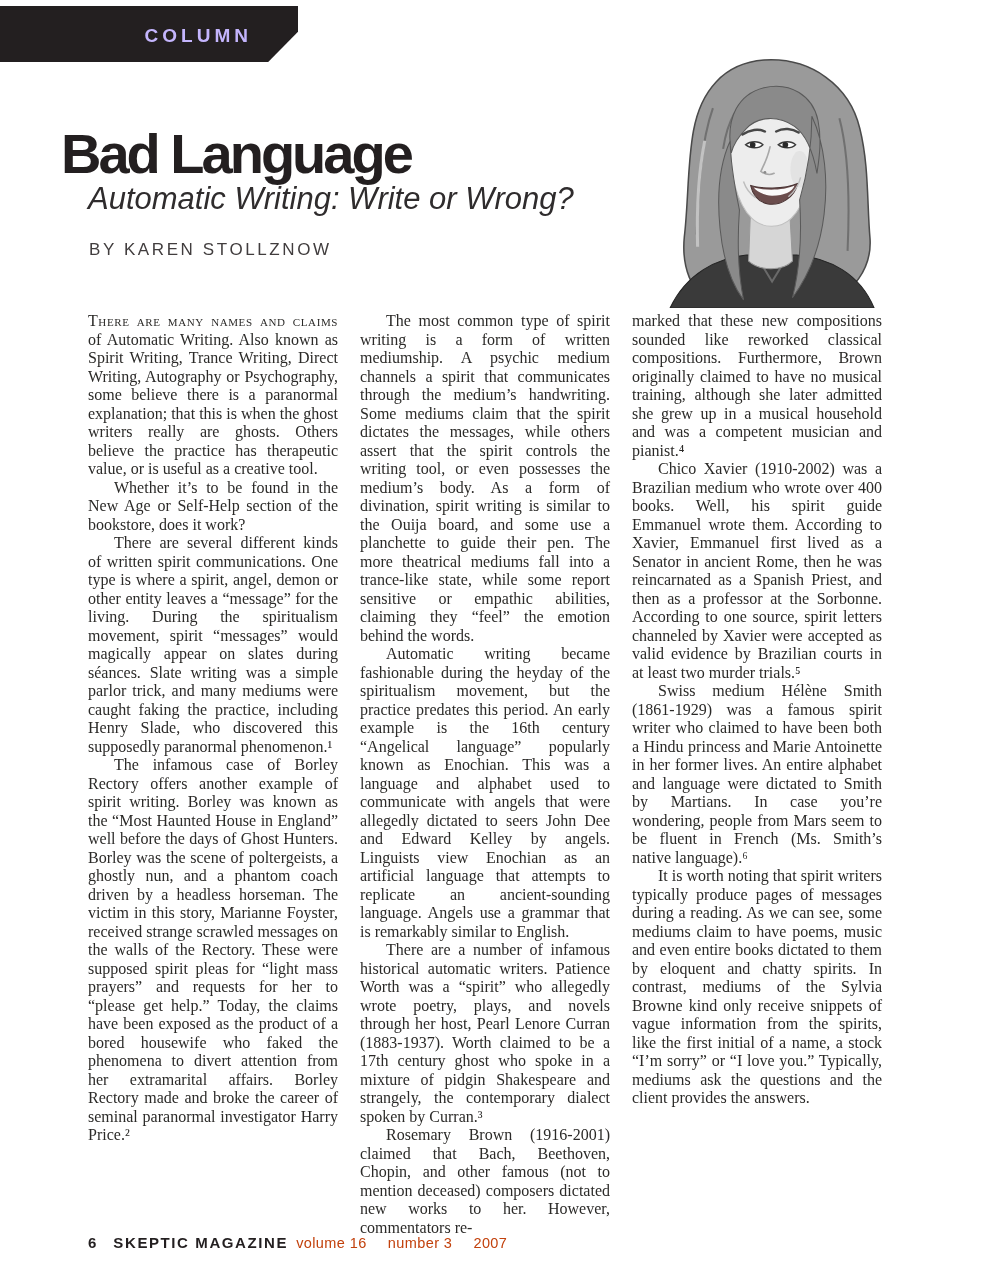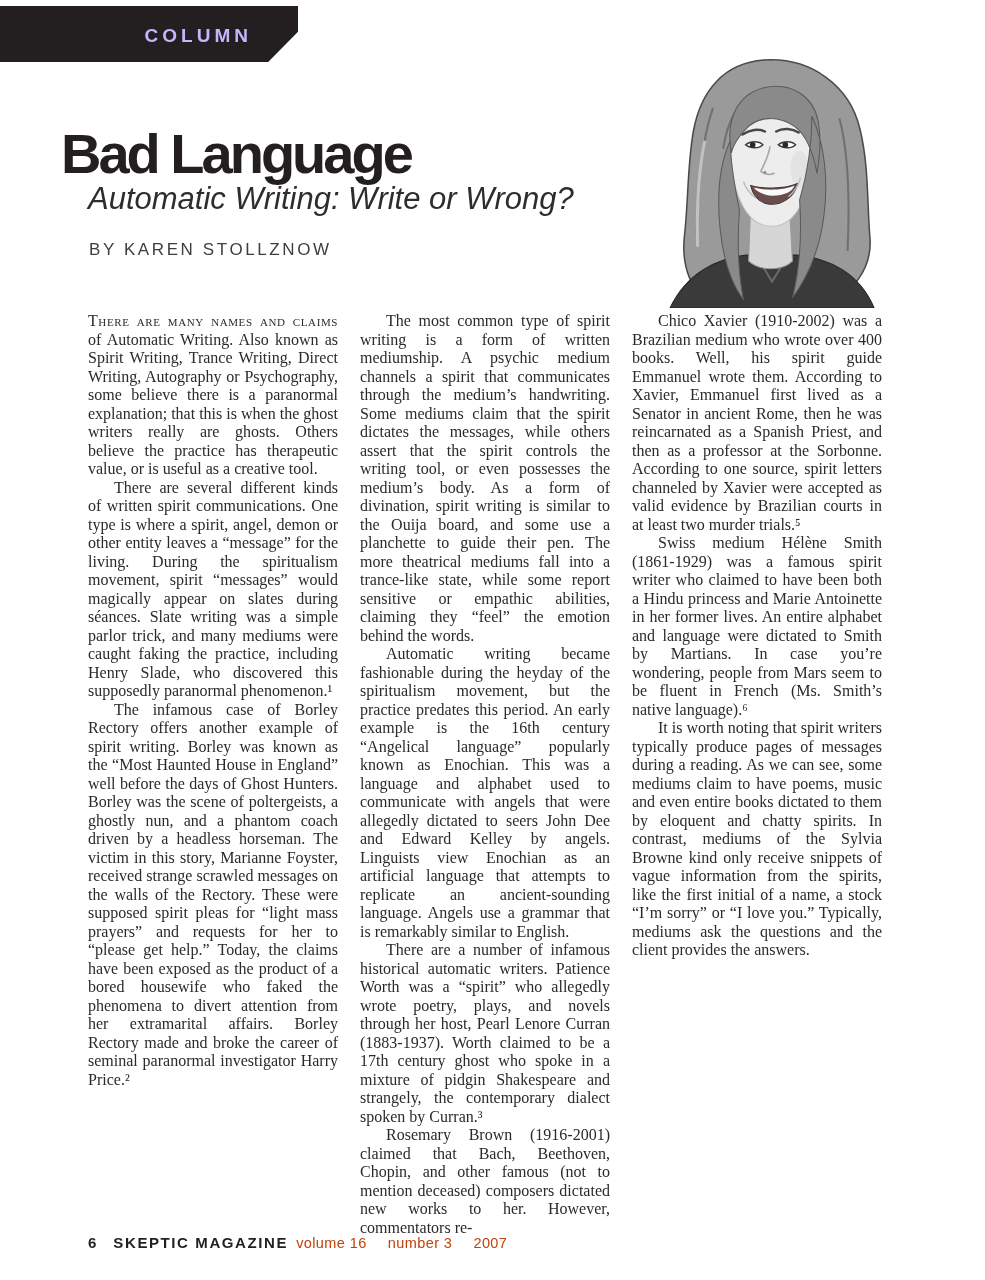--- a/index.html
+++ b/index.html
@@ -115,30 +115,32 @@
 
     <path d="M103,128 C112,131 136,132 149,126 C146,140 132,148 120,146 C111,144 105,137 103,128 Z" fill="#6b4d4d" stroke="#4a3434" stroke-width="1"></path>
     <path d="M106,130 C116,133 136,133 146,128 C144,134 136,138 124,138 C115,137 109,134 106,130 Z" fill="#fbfbfb"></path>
     <path d="M96,124 C98,130 102,136 108,140 M152,120 C150,128 146,134 140,139" fill="none" stroke="#bdbdbd" stroke-width="1.4"></path>
   </svg>
 </div>
 
 <div class="article">
   <div class="col">
     <p><span class="lead-caps">There are many names and claims</span><span> of Automatic Writing. Also known as Spirit Writing, Trance Writing, Direct Writing, Autography or Psychography, some believe there is a paranormal explanation; that this is when the ghost writers really are ghosts. Others believe the practice has therapeutic value, or is useful as a creative tool.</span></p>
+    <p class="ind">Whether it’s to be found in the New Age or Self-Help section of the bookstore, does it work?</p>
     <p class="ind">There are several different kinds of written spirit communications. One type is where a spirit, angel, demon or other entity leaves a “message” for the living. During the spiritualism movement, spirit “messages” would magically appear on slates during séances. Slate writing was a simple parlor trick, and many mediums were caught faking the practice, including Henry Slade, who discovered this supposedly paranormal phenomenon.¹</p>
     <p class="ind">The infamous case of Borley Rectory offers another example of spirit writing. Borley was known as the “Most Haunted House in England” well before the days of Ghost Hunters. Borley was the scene of poltergeists, a ghostly nun, and a phantom coach driven by a headless horseman. The victim in this story, Marianne Foyster, received strange scrawled messages on the walls of the Rectory. These were supposed spirit pleas for “light mass prayers” and requests for her to “please get help.” Today, the claims have been exposed as the product of a bored housewife who faked the phenomena to divert attention from her extramarital affairs. Borley Rectory made and broke the career of seminal paranormal investigator Harry Price.²</p>
   </div>
   <div class="col">
     <p class="ind">The most common type of spirit writing is a form of written mediumship. A psychic medium channels a spirit that communicates through the medium’s handwriting. Some mediums claim that the spirit dictates the messages, while others assert that the spirit controls the writing tool, or even possesses the medium’s body. As a form of divination, spirit writing is similar to the Ouija board, and some use a planchette to guide their pen. The more theatrical mediums fall into a trance-like state, while some report sensitive or empathic abilities, claiming they “feel” the emotion behind the words.</p>
     <p class="ind">Automatic writing became fashionable during the heyday of the spiritualism movement, but the practice predates this period. An early example is the 16th century “Angelical language” popularly known as Enochian. This was a language and alphabet used to communicate with angels that were allegedly dictated to seers John Dee and Edward Kelley by angels. Linguists view Enochian as an artificial language that attempts to replicate an ancient-sounding language. Angels use a grammar that is remarkably similar to English.</p>
     <p class="ind">There are a number of infamous historical automatic writers. Patience Worth was a “spirit” who allegedly wrote poetry, plays, and novels through her host, Pearl Lenore Curran (1883-1937). Worth claimed to be a 17th century ghost who spoke in a mixture of pidgin Shakespeare and strangely, the contemporary dialect spoken by Curran.³</p>
     <p class="ind">Rosemary Brown (1916-2001) claimed that Bach, Beethoven, Chopin, and other famous (not to mention deceased) composers dictated new works to her. However, commentators re-</p>
   </div>
   <div class="col">
+    <p>marked that these new compositions sounded like reworked classical compositions. Furthermore, Brown originally claimed to have no musical training, although she later admitted she grew up in a musical household and was a competent musician and pianist.⁴</p>
     <p class="ind">Chico Xavier (1910-2002) was a Brazilian medium who wrote over 400 books. Well, his spirit guide Emmanuel wrote them. According to Xavier, Emmanuel first lived as a Senator in ancient Rome, then he was reincarnated as a Spanish Priest, and then as a professor at the Sorbonne. According to one source, spirit letters channeled by Xavier were accepted as valid evidence by Brazilian courts in at least two murder trials.⁵</p>
     <p class="ind">Swiss medium Hélène Smith (1861-1929) was a famous spirit writer who claimed to have been both a Hindu princess and Marie Antoinette in her former lives. An entire alphabet and language were dictated to Smith by Martians. In case you’re wondering, people from Mars seem to be fluent in French (Ms. Smith’s native language).⁶</p>
     <p class="ind">It is worth noting that spirit writers typically produce pages of messages during a reading. As we can see, some mediums claim to have poems, music and even entire books dictated to them by eloquent and chatty spirits. In contrast, mediums of the Sylvia Browne kind only receive snippets of vague information from the spirits, like the first initial of a name, a stock “I’m sorry” or “I love you.” Typically, mediums ask the questions and the client provides the answers.</p>
   </div>
 </div>
 
 <div class="footer">
   <span class="footer-pagenum">6</span>
   <span class="footer-mag">SKEPTIC MAGAZINE</span>
   <span class="footer-issue">

